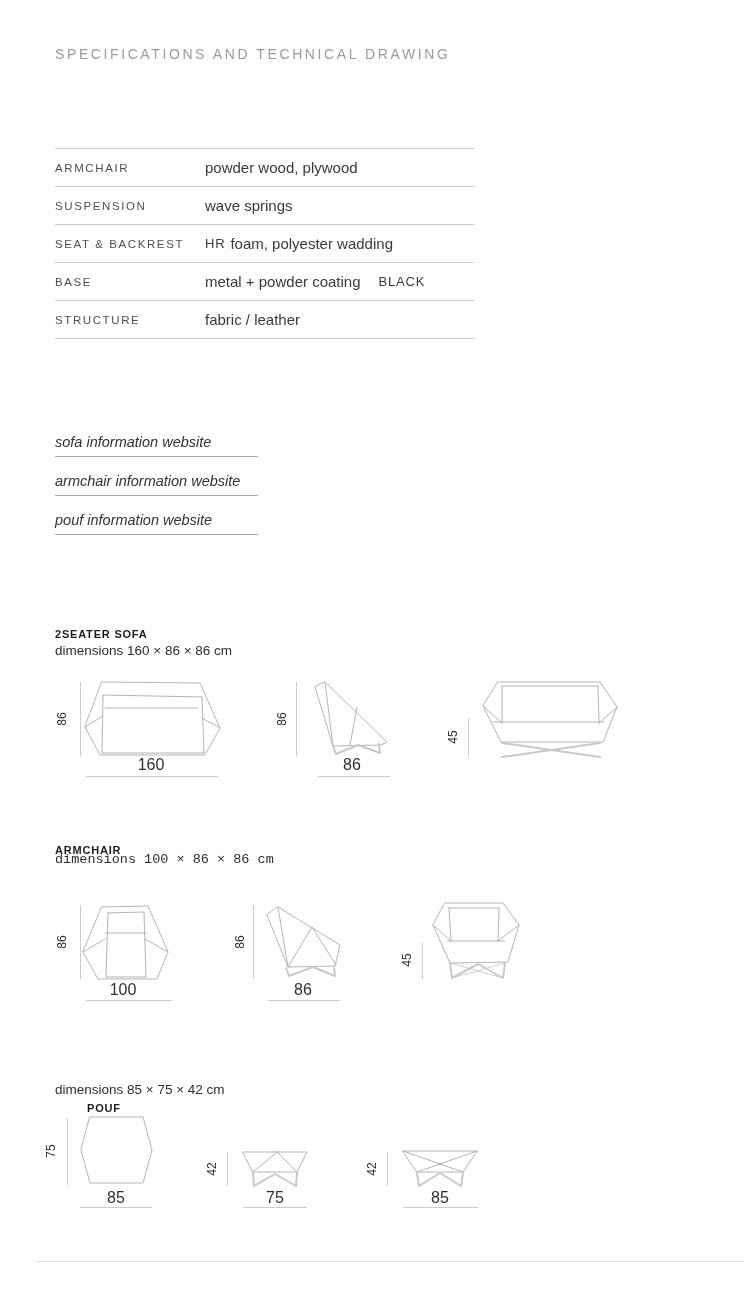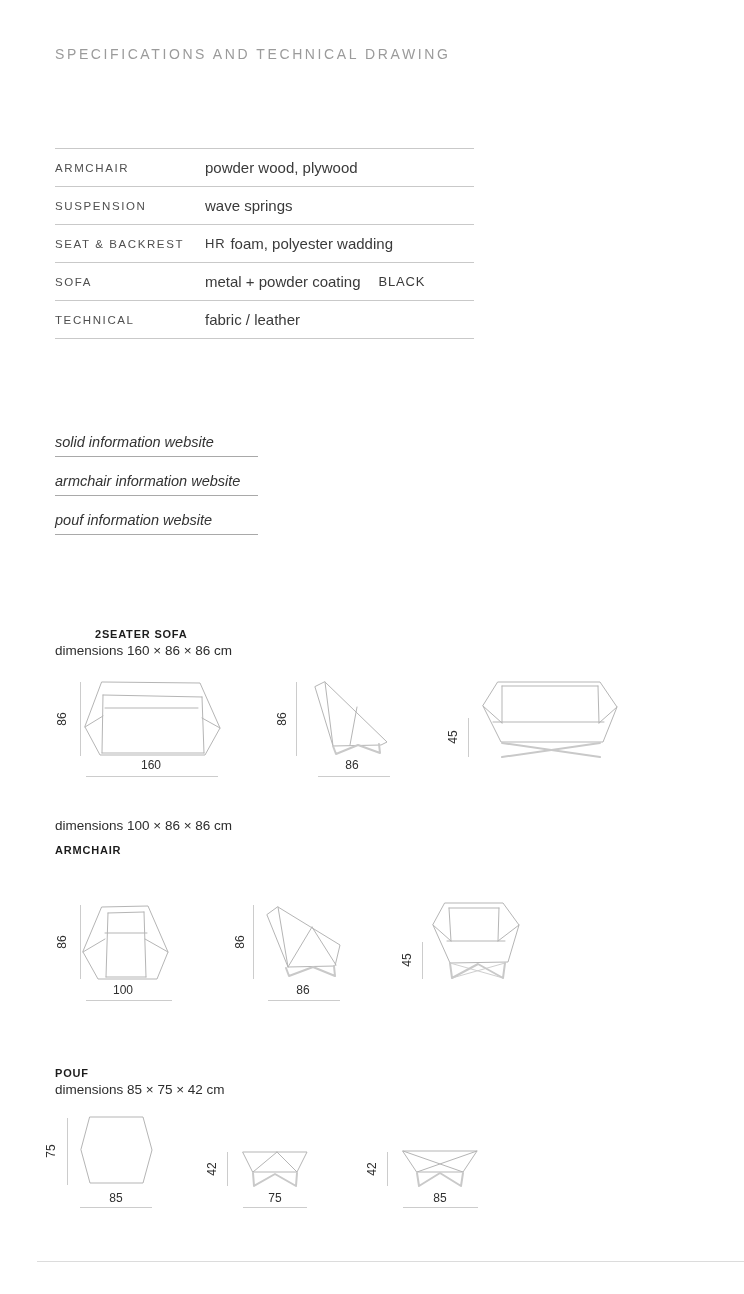--- a/index.html
+++ b/index.html
@@ -34,21 +34,21 @@
   }
   .link-rule { position:absolute; left:55px; width:203px; height:1px; background:#a9a9a9; }
 
   
   .prod-name { position:absolute; left:55px; font-size:11px; font-weight:bold; letter-spacing:0.8px; color:#1c1c1c; }
   .prod-dims { position:absolute; left:55px; font-size:13.5px; color:#2d2d2d; }
 
   
   .vline { position:absolute; width:1px; background:#cccccc; }
   .hrule { position:absolute; height:1px; background:#cccccc; }
-  .dim-h { position:absolute; width:60px; text-align:center; font-size:12px; line-height:16px; color:#2f2f2f; }
+  .dim-h { position:absolute; width:60px; text-align:center; font-size:16px; line-height:16px; color:#2f2f2f; }
   .dim-v { position:absolute; width:28px; height:16px; text-align:center; font-size:12px; line-height:16px; color:#2f2f2f; transform:rotate(-90deg); }
 
   svg.drawing { position:absolute; overflow:visible; }
   svg.drawing * { vector-effect:non-scaling-stroke; }
   .ln { fill:none; stroke:#b5b5b5; stroke-width:1; stroke-linejoin:round; stroke-linecap:round; }
   .leg { fill:none; stroke:#c9c9c9; stroke-width:2; stroke-linejoin:round; stroke-linecap:round; }
   .legthin { fill:none; stroke:#cfcfcf; stroke-width:1; }
 
   .footer-rule { position:absolute; left:37px; top:1261px; width:707px; height:1px; background:#dcdcdc; }
 </style>
@@ -73,42 +73,42 @@
         </div>
     </div>
     <div class="spec-row">
       <div class="spec-label">SEAT &amp; BACKREST</div>
       <div class="spec-value">
           <span class="caps lead">HR</span>
           <span>foam, polyester wadding</span>
         </div>
     </div>
     <div class="spec-row">
-      <div class="spec-label">SOFA</div>
+      <div class="spec-label">BASE</div>
       <div class="spec-value">
           <span>metal + powder coating</span>
           <span class="caps tail">BLACK</span>
         </div>
     </div>
     <div class="spec-row">
-      <div class="spec-label">TECHNICAL</div>
+      <div class="spec-label">STRUCTURE</div>
       <div class="spec-value">
           <span>fabric / leather</span>
         </div>
     </div>
   </div>
 
-  <div class="info-link" style="top:434px;">solid information website</div>
+  <div class="info-link" style="top:434px;">sofa information website</div>
   <div class="link-rule" style="top:456px;"></div>
   <div class="info-link" style="top:473px;">armchair information website</div>
   <div class="link-rule" style="top:495px;"></div>
   <div class="info-link" style="top:512px;">pouf information website</div>
   <div class="link-rule" style="top:534px;"></div>
 
-  <div class="prod-name" style="top:628px;margin-left:40px;">2SEATER SOFA</div>
+  <div class="prod-name" style="top:628px;">2SEATER SOFA</div>
   <div class="prod-dims" style="top:643px;">dimensions 160 × 86 × 86 cm</div>
 
   <div class="vline" style="left:80px; top:682px; height:74px;"></div>
   <div class="dim-v" style="left:48px; top:711px;">86</div>
   <svg class="drawing" style="left:84px; top:676px;" width="140" height="94" viewBox="0 0 140 94">
     <path class="ln" d="M18,6 L116,7 L136,52 L121,79 L16,79 L1,51 Z"></path>
     <path class="ln" d="M19,19 L118,21"></path>
     <path class="ln" d="M21,32 L114,32"></path>
     <path class="ln" d="M19,19 L18,77"></path>
     <path class="ln" d="M1,51 L19,40"></path>
@@ -138,21 +138,21 @@
     <path class="ln" d="M20,10 L20,47"></path>
     <path class="ln" d="M1,30 L20,47"></path>
     <path class="ln" d="M116,10 L117,47"></path>
     <path class="ln" d="M135,31 L117,47"></path>
     <path class="ln" d="M11,46 L122,46"></path>
     <path class="leg" d="M20,67 L118,81"></path>
     <path class="leg" d="M118,67 L20,81"></path>
   </svg>
 
   <div class="prod-name" style="top:820px;margin-top:24px;">ARMCHAIR</div>
-  <div class="prod-dims" style="top:818px;">dimensions 100 × 86 × 86 cm</div>
+  <div class="prod-dims" style="top:852px;font-family:Liberation Mono, monospace;">dimensions 100 × 86 × 86 cm</div>
 
   <div class="vline" style="left:80px; top:905px; height:74px;"></div>
   <div class="dim-v" style="left:48px; top:934px;">86</div>
   <svg class="drawing" style="left:82px; top:899px;" width="95" height="96" viewBox="0 0 95 96">
     <path class="ln" d="M20,8 L66,7 L86,53 L75,80 L16,80 L1,53 Z"></path>
     <path class="ln" d="M26,14 L62,13"></path>
     <path class="ln" d="M23,34 L65,34"></path>
     <path class="ln" d="M26,14 L24,78"></path>
     <path class="ln" d="M1,53 L23,40"></path>
     <path class="ln" d="M62,13 L64,78"></path>
@@ -182,21 +182,21 @@
     <path class="ln" d="M17,9 L19,42"></path>
     <path class="ln" d="M1,26 L19,42"></path>
     <path class="ln" d="M67,9 L66,42"></path>
     <path class="ln" d="M87,26 L66,42"></path>
     <path class="ln" d="M15,42 L73,42"></path>
     <path class="legthin" d="M18,64 L71,79"></path>
     <path class="legthin" d="M73,64 L20,79"></path>
     <polyline class="leg" points="18,64 20,79 46,65 71,79 73,64"></polyline>
   </svg>
 
-  <div class="prod-name" style="top:1067px;">POUF</div>
+  <div class="prod-name" style="top:1102px;margin-left:32px;">POUF</div>
   <div class="prod-dims" style="top:1082px;">dimensions 85 × 75 × 42 cm</div>
 
   <div class="vline" style="left:67px; top:1118px; height:67px;"></div>
   <div class="dim-v" style="left:37px; top:1143px;">75</div>
   <svg class="drawing" style="left:80px; top:1113px;" width="73" height="74" viewBox="0 0 73 74">
     <path class="ln" d="M10,4 L63,4 L72,37 L63,70 L10,70 L1,37 Z"></path>
   </svg>
   <div class="dim-h" style="left:86px; top:1190px;">85</div>
   <div class="hrule" style="left:80px; top:1207px; width:72px;"></div>
 

